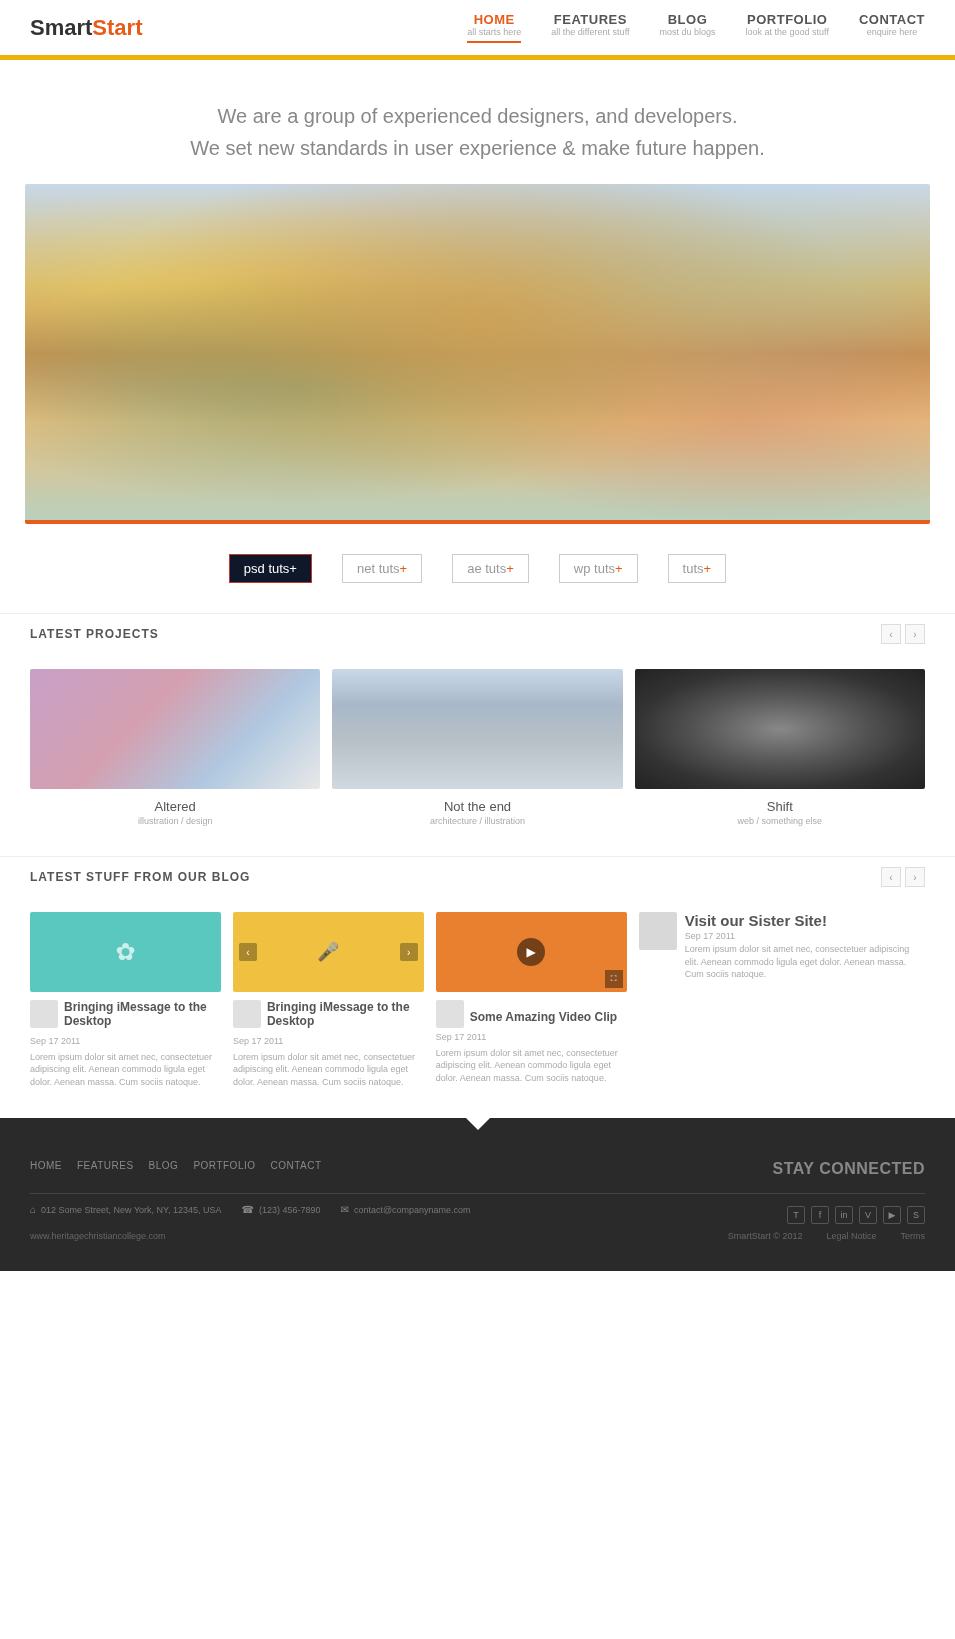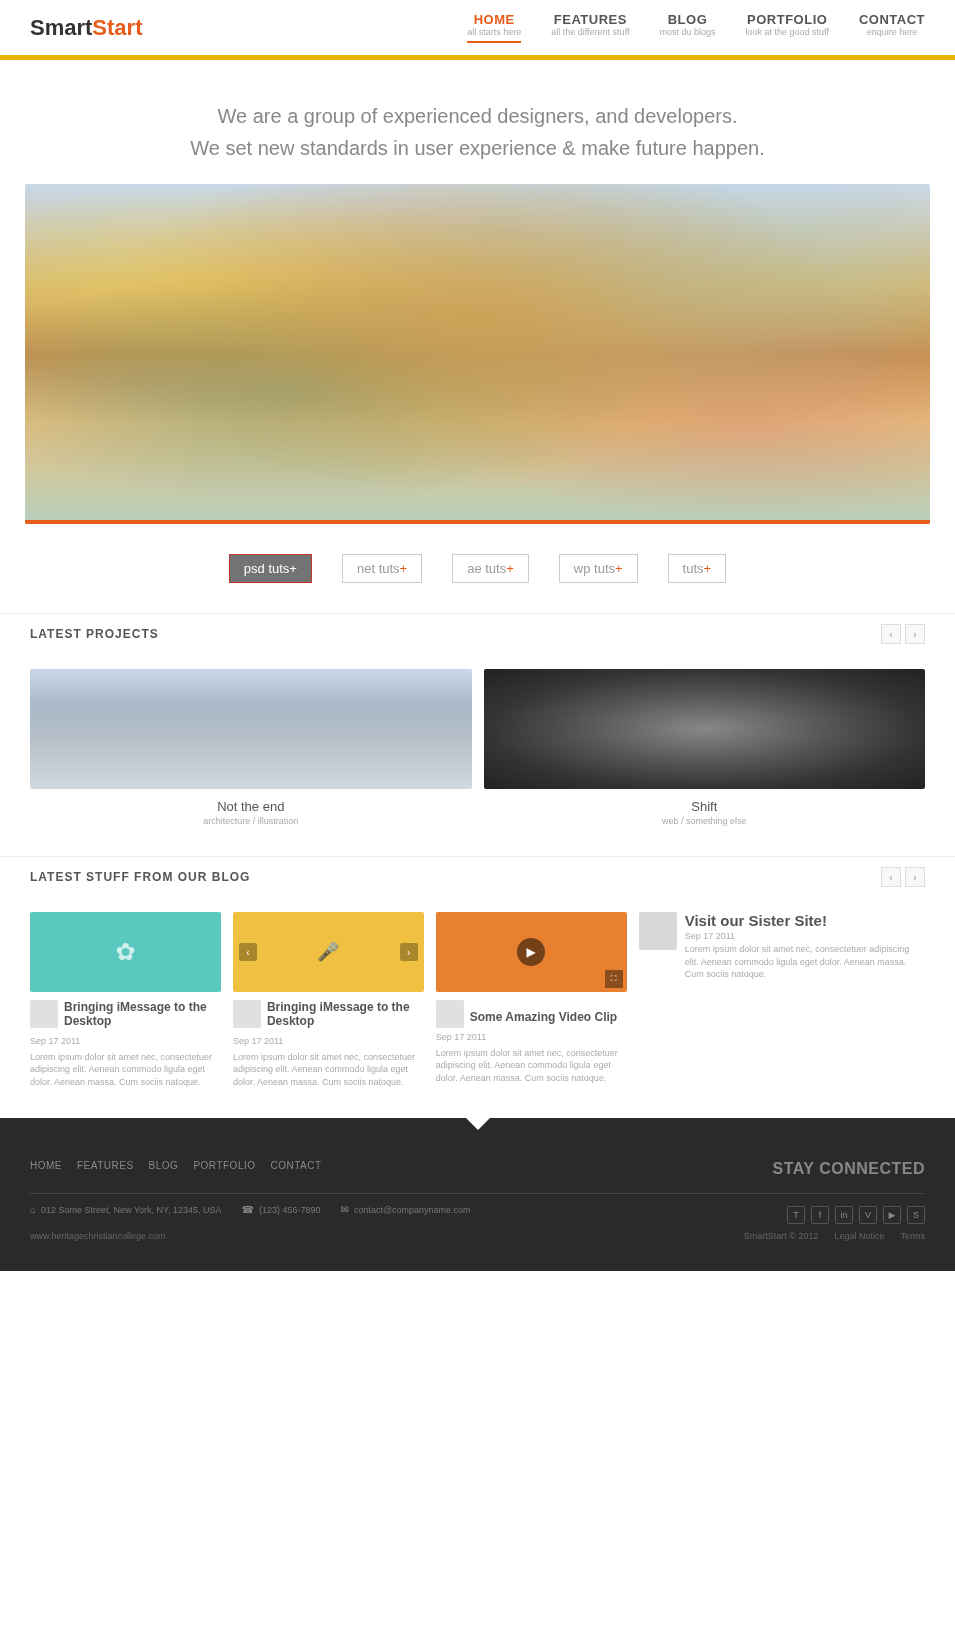--- a/index.html
+++ b/index.html
@@ -73,21 +73,21 @@
       flex-wrap: wrap;
     }
     .brand-item {
       padding: 6px 14px;
       border: 1px solid #ccc;
       font-size: 13px;
       color: #999;
       cursor: pointer;
     }
     .brand-item.active-brand {
-      background: #737373;
+      background: #0f172a;
       color: #fff;
       border-color: #c0392b;
     }
     .brand-plus { color: #e85c1a; }
 
     
     .section-header {
       display: flex;
       justify-content: space-between;
       align-items: center;
@@ -243,21 +243,21 @@
     .footer-info-item { display: flex; align-items: center; gap: 5px; font-size: 9px; color: #777; }
     .footer-icon { color: #888; font-size: 10px; }
     .footer-social { display: flex; gap: 6px; }
     .social-icon {
       width: 18px; height: 18px; border: 1px solid #555; border-radius: 2px;
       display: flex; align-items: center; justify-content: center;
       font-size: 9px; color: #888; cursor: pointer;
     }
     .footer-website { font-size: 9px; color: #666; }
     .footer-copy { font-size: 9px; color: #666; }
-    .footer-links { display: flex; gap: 16px; justify-content: space-between; }
+    .footer-links { display: flex; gap: 24px; justify-content: space-between; }
     .footer-link { font-size: 9px; color: #666; cursor: pointer; }
     .footer-bottom-row {
       display: flex;
       justify-content: space-between;
       margin-top: 6px;
     }
   </style>
 </head>
 <body>
 
@@ -308,20 +308,25 @@
   </div>
 
 <div class="section-header">
   <span class="section-title">LATEST PROJECTS</span>
   <div class="nav-arrows">
     <div class="arrow-btn">‹</div>
     <div class="arrow-btn">›</div>
   </div>
 </div>
 <div class="projects-grid">
+<div class="project-card">
+    <div class="project-img altered"></div>
+    <div class="project-name">Altered</div>
+    <div class="project-cat">illustration / design</div>
+  </div>
     <div class="project-card">
     <div class="project-img notend"></div>
     <div class="project-name">Not the end</div>
     <div class="project-cat">architecture / illustration</div>
   </div>
     <div class="project-card">
     <div class="project-img shift"></div>
     <div class="project-name">Shift</div>
     <div class="project-cat">web / something else</div>
   </div>

